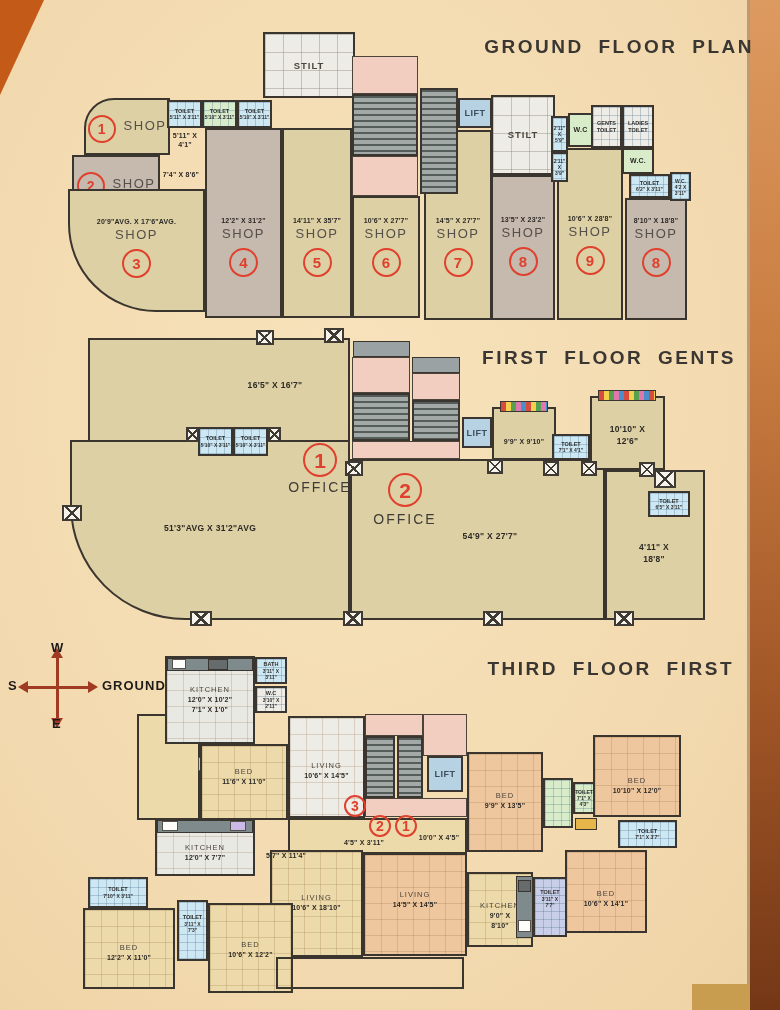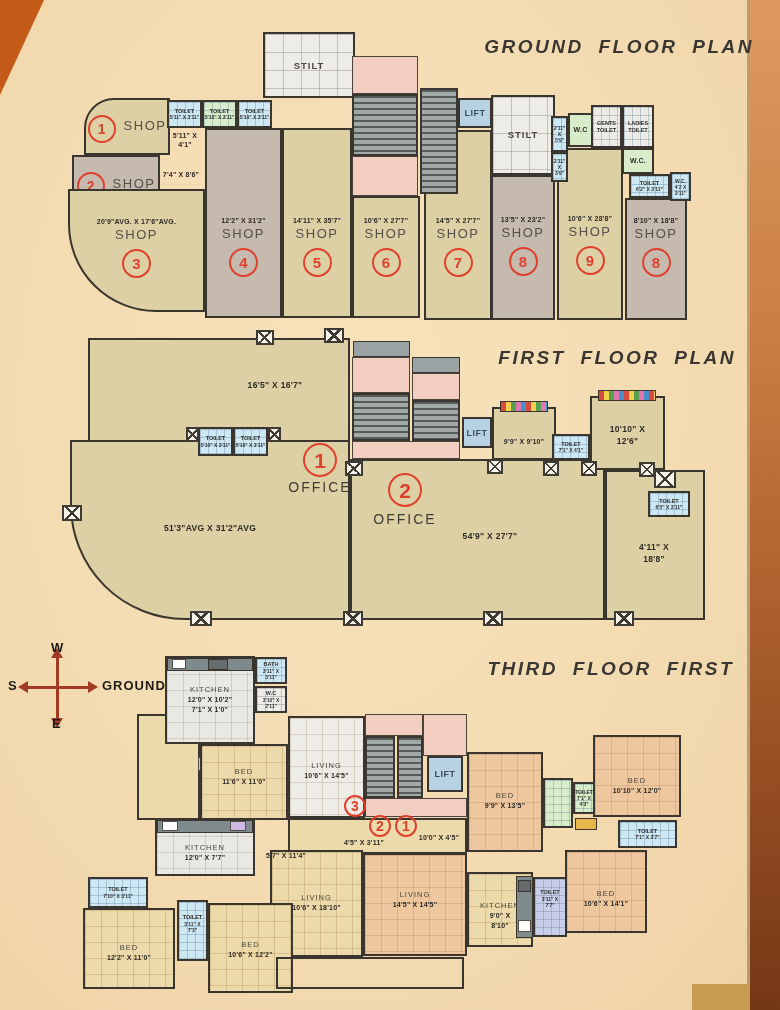--- a/index.html
+++ b/index.html
@@ -6,21 +6,21 @@
   #page{position:relative;width:780px;height:1010px;overflow:hidden;
     background:radial-gradient(ellipse at 45% 40%, #f7e3bc 0%, #f3dab0 60%, #eed2a4 100%);
     font-family:"Liberation Sans",sans-serif;}
   .corner-tl{position:absolute;top:0;left:0;width:0;height:0;
     border-top:95px solid #c45a17;border-right:44px solid transparent;}
   .edge-right{position:absolute;top:0;right:0;width:30px;height:1010px;
     background:linear-gradient(180deg,#dd9a60 0%,#c97c40 35%,#a05526 70%,#743716 100%);}
   .edge-right-line{position:absolute;top:0;right:30px;width:3px;height:1010px;background:rgba(90,45,15,.35);}
   .corner-br{position:absolute;right:30px;bottom:0;width:58px;height:26px;background:#c89d50;}
   .floor-title{position:absolute;font-weight:bold;font-size:19px;color:#3a3733;
-    letter-spacing:2.5px;word-spacing:7px;white-space:nowrap;font-style:italic;}
+    letter-spacing:2.5px;word-spacing:7px;white-space:nowrap;}
   .it{position:absolute;box-sizing:border-box;}
   .room{border:2px solid #3a352e;display:flex;flex-direction:column;align-items:center;justify-content:center;overflow:hidden;}
   .room.row{flex-direction:row;gap:8px;}
   .freetext{display:flex;flex-direction:column;align-items:center;}
   .f-tan{background-color:#dcd0a4}.f-gray{background-color:#c6b9ae}
   .f-pink{background-color:#f2cec0;border:1px solid #4a443a}
   .f-white{background-color:#eeece7}.f-blue{background-color:#cde7f3}
   .f-green{background-color:#d8ecca}.f-lift{background-color:#b7d2e2}
   .f-cream{background-color:#eddaab}.f-orange{background-color:#efc79f}
   .f-kgray{background-color:#e9e9e4}.f-purple{background-color:#c9cfe9}
@@ -70,21 +70,21 @@
 </head>
 <body>
 
 <div id="page">
   <div class="corner-tl"></div>
   <div class="edge-right-line"></div>
   <div class="edge-right"></div>
   <div class="corner-br"></div>
 
   <div class="floor-title" style="top:36px;right:26px;">GROUND  FLOOR  PLAN</div>
-  <div class="floor-title" style="top:347px;right:44px;">FIRST  FLOOR  PLAN</div>
+  <div class="floor-title" style="top:347px;right:44px;">FIRST  FLOOR  GENTS</div>
   <div class="floor-title" style="top:658px;right:46px;">THIRD  FLOOR  FIRST</div>
 
   <div id="plan-layer">
       <div class="it room f-tan row" style="left: 84px; top: 98px; width: 86px; height: 57px; border-top-left-radius: 30px;">
         <div class="marker mline" style="height: 24px; width: 24px; font-size: 14px;">1</div>
         <span class="ln c-shop">SHOP</span>
       </div>
       <div class="it room f-gray row" style="left: 72px; top: 155px; width: 88px; height: 58px;">
         <div class="marker mline" style="height: 24px; width: 24px; font-size: 14px;">2</div>
         <span class="ln c-shop">SHOP</span>

